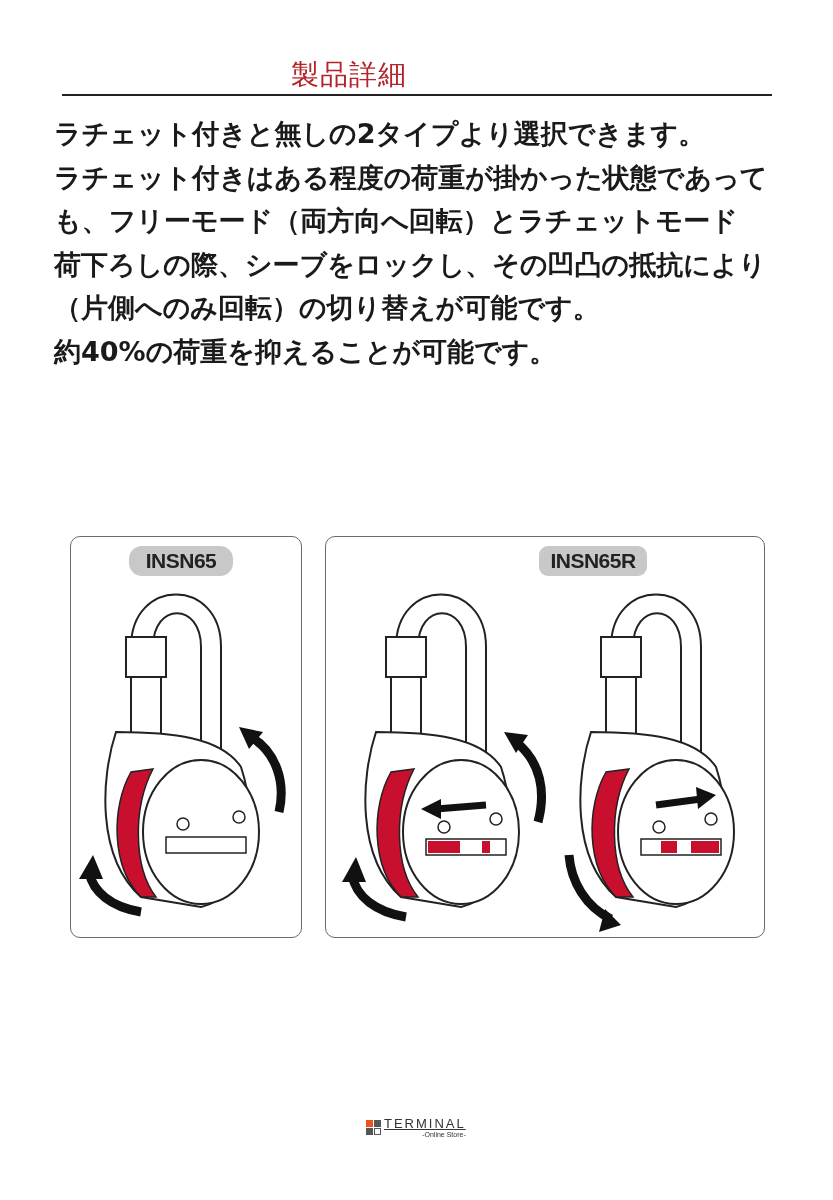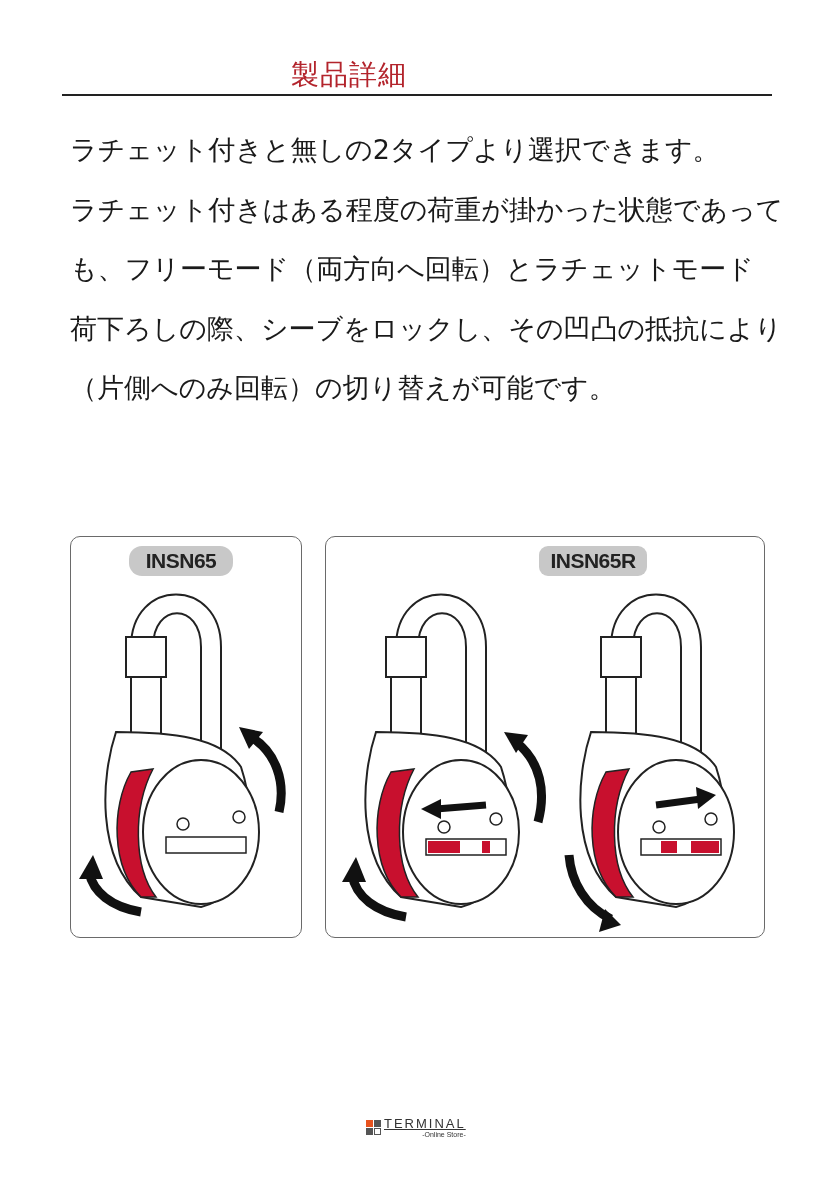--- a/index.html
+++ b/index.html
@@ -3,21 +3,21 @@
 <meta charset="utf-8">
 <style>
   html, body { margin: 0; padding: 0; background: #ffffff; }
   body { width: 833px; height: 1200px; position: relative; overflow: hidden;
          font-family: "DejaVu Sans", "Liberation Sans", sans-serif; color: #111; }
   .title { position: absolute; top: 56px; left: 0; width: 698px; text-align: center;
            font-size: 28px; color: #b3242c; letter-spacing: 1px; }
   .rule { position: absolute; top: 94px; left: 62px; width: 710px; height: 2px; background: #222; }
   .body-text { position: absolute; top: 112px; left: 54px; width: 740px;
                font-size: 27px; line-height: 43.5px; color: #1a1a1a; }
-  .body-text p { margin: 16px; white-space: nowrap; }
+  .body-text p { margin: 0; white-space: nowrap; font-weight: bold; }
   .panel { position: absolute; border: 1.5px solid #6a6a6a; border-radius: 10px; background: #fff; }
   .panel-left { left: 70px; top: 536px; width: 230px; height: 400px; }
   .panel-right { left: 325px; top: 536px; width: 438px; height: 400px; }
   .label { position: absolute; top: 9px; height: 30px; background: #c8c8c8; border-radius: 9px;
            font-family: "Liberation Sans", sans-serif; font-weight: bold; font-size: 21px;
            line-height: 30px; text-align: center; color: #222; letter-spacing: -0.5px; }
   .panel-left .label { left: 58px; width: 104px; border-radius: 13px; }
   .panel-right .label { left: 165px; width: 108px; margin-left: 48px; }
   svg.illus { position: absolute; }
   .logo { position: absolute; left: 366px; top: 1117px; display: flex; align-items: center; }
@@ -32,20 +32,21 @@
 
 <div class="title">製品詳細</div>
 <div class="rule"></div>
 
 <div class="body-text">
   <p>ラチェット付きと無しの2タイプより選択できます。</p>
   <p>ラチェット付きはある程度の荷重が掛かった状態であって</p>
   <p>も、フリーモード（両方向へ回転）とラチェットモード</p>
   <p>荷下ろしの際、シーブをロックし、その凹凸の抵抗により</p>
   <p>（片側へのみ回転）の切り替えが可能です。</p>
+  <p>約40%の荷重を抑えることが可能です。</p>
 </div>
 
 <div class="panel panel-left">
   <div class="label">INSN65</div>
   <svg class="illus" width="230" height="400" viewBox="0 0 230 400">
 
     <path d="M60 110 C60 40, 150 40, 150 110 L150 215" fill="none" stroke="#222" stroke-width="2"></path>
     <path d="M82 110 C82 65, 130 65, 130 110 L130 215" fill="none" stroke="#222" stroke-width="2"></path>
     <rect x="55" y="100" width="40" height="40" fill="#fff" stroke="#222" stroke-width="2"></rect>
     <rect x="60" y="140" width="30" height="70" fill="#fff" stroke="#222" stroke-width="2"></rect>

